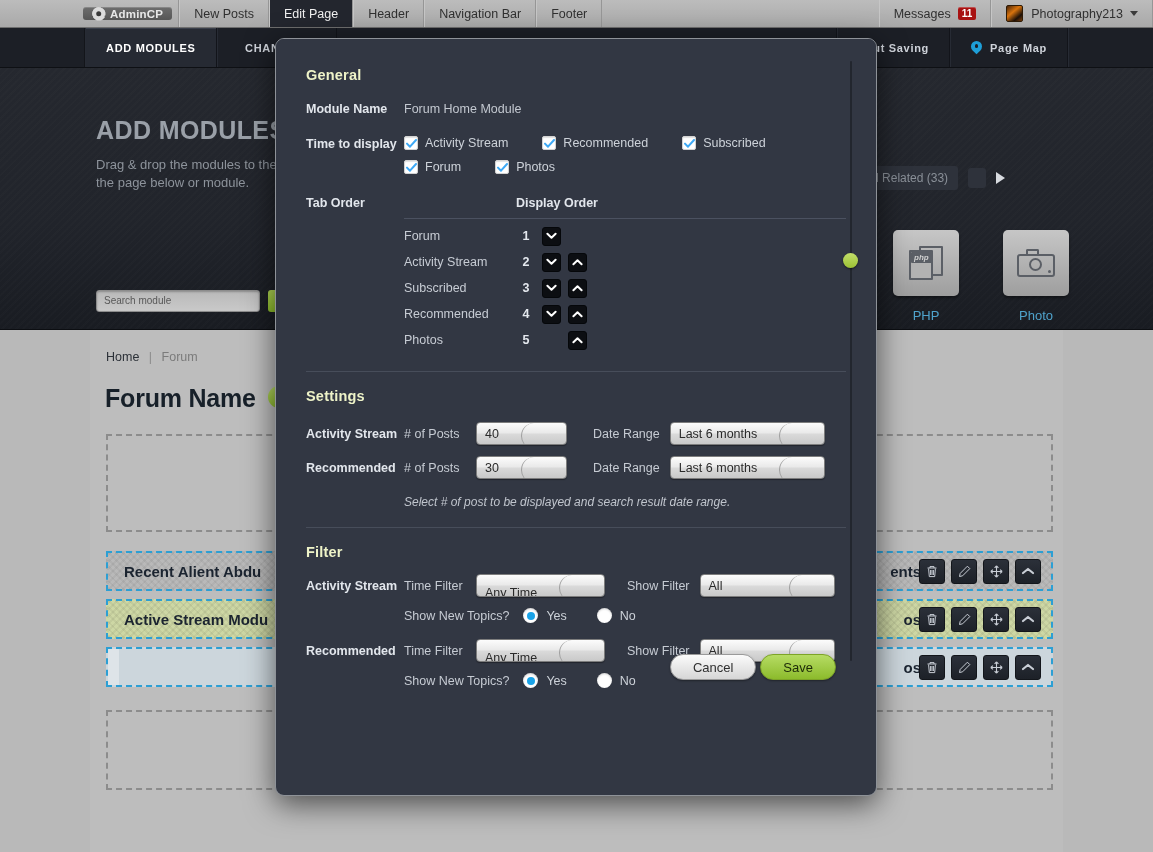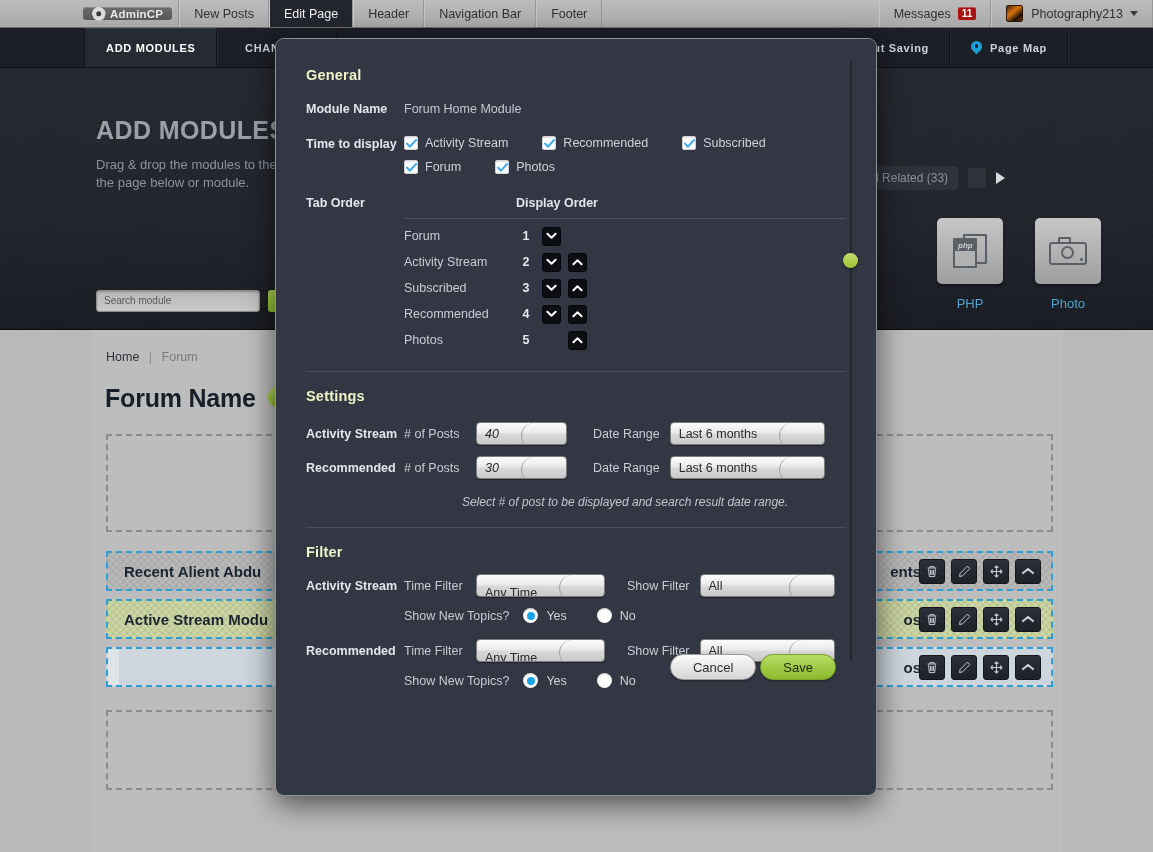--- a/index.html
+++ b/index.html
@@ -140,21 +140,21 @@
   .chip-row { position: absolute; left: 790px; top: 98px; display:flex; align-items:center; gap: 10px;}
   .chip {
     background: #2e323b; color: #8a9098; font-size: 12px;
     padding: 5px 10px; border-radius: 3px; white-space: nowrap;
   }
   .chip-sq { width: 18px; height: 20px; background: #2e323b; border-radius: 3px; }
   .chip-arrow {
     width: 0; height: 0; border-top: 6px solid transparent; border-bottom: 6px solid transparent;
     border-left: 9px solid #d8dbe0;
   }
-  .mod-tiles { position: absolute; left: 893px; top: 150px; display: flex; gap: 32px; margin-left: 44px; }
+  .mod-tiles { position: absolute; left: 893px; top: 162px; display: flex; gap: 44px; }
   .mod-tile { width: 66px; text-align: center; }
   .mod-tile .box {
     width: 66px; height: 66px; border-radius: 5px;
     background: linear-gradient(to bottom, #c6c6c6, #9e9e9e);
     box-shadow: 0 2px 3px rgba(0,0,0,.4);
     display: flex; align-items: center; justify-content: center;
   }
   .mod-tile .lbl { margin-top: 12px; font-size: 13px; color: #4fa3cc; }
   .php-glyph { position: relative; width: 34px; height: 34px; }
   .php-glyph .pg-back {
@@ -333,27 +333,27 @@
     box-shadow: 0 1px 1px rgba(0,0,0,.35);
   }
   .sel .txt {
     display: flex; align-items: center; padding: 0 8px; font-size: 12.5px; color: #2a2a2a;
     white-space: nowrap;
   }
   .sel .btn {
     width: 24px; display: flex; align-items: center; justify-content: center;
     border-left: 1px solid #9e9e9e;
   }
-  .sel.w-num .txt { width: 44px; font-style: italic; }
+  .sel.w-num .txt { width: 44px; }
   .sel.w-date .txt { width: 108px; }
   .sel.w-time .txt { width: 82px; margin-top: 15px; }
   .sel.w-show .txt { width: 88px; }
 
   .inline-lbl { font-size: 12.5px; color: #c6cbd3; }
-  .hint { font-size: 12px; color: #c0c5cd; font-style: italic; text-align: center; }
+  .hint { font-size: 12px; color: #c0c5cd; font-style: italic; }
 
   
   .radio {
     width: 15px; height: 15px; border-radius: 50%; background: #fff;
     display: inline-flex; align-items: center; justify-content: center;
     box-shadow: inset 0 1px 2px rgba(0,0,0,.2);
     flex: 0 0 auto;
   }
   .radio.on::after {
     content: ""; width: 8px; height: 8px; border-radius: 50%;

